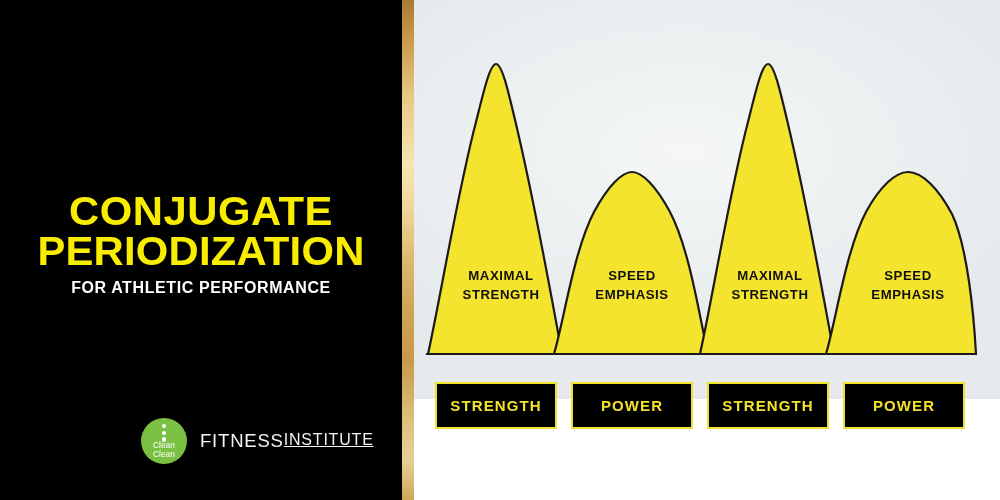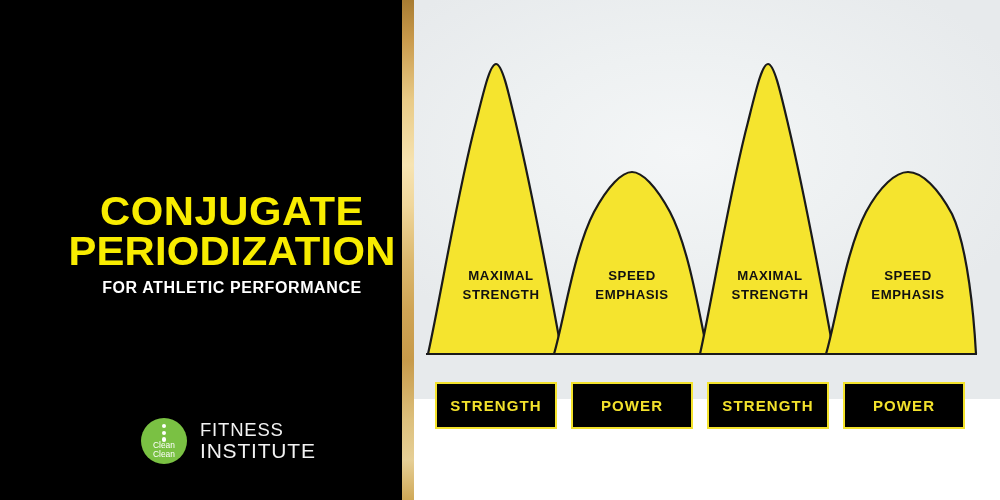--- a/index.html
+++ b/index.html
@@ -26,21 +26,20 @@
     width: 402px;
     height: 500px;
     background: #000000;
   }
   .title-block {
     position: absolute;
     left: 0;
     top: 192px;
     width: 402px;
     text-align: center;
-    padding-left: 31px;
   }
   .title-line {
     display: block;
     color: #f8ec00;
     font-family: "Liberation Sans", sans-serif;
     font-weight: 700;
     font-size: 41px;
     line-height: 0.97;
     letter-spacing: 0.5px;
     transform: scaleX(1.02);
@@ -102,34 +101,35 @@
     width: 100%;
     text-align: center;
     color: #ffffff;
     font-family: "Liberation Sans", sans-serif;
     font-size: 8.4px;
     font-weight: 400;
     line-height: 9px;
   }
   .logo-word {
     display: flex;
-    flex-direction: column;
+    flex-direction: row;
     justify-content: center;
     line-height: 1.08;
   }
   .logo-word span {
     color: #f2f2f2;
     font-family: "Liberation Sans", sans-serif;
     font-weight: 400;
     font-size: 18.5px;
     letter-spacing: 0.8px;
   }
   .logo-word span.sub {
-    font-size: 21px;
+    font-size: 16px;
     letter-spacing: 0.8px;
+    text-decoration: underline;
   }
 
   
   .divider {
     position: absolute;
     left: 402px;
     top: 0;
     width: 12px;
     height: 500px;
     background: linear-gradient(180deg,

